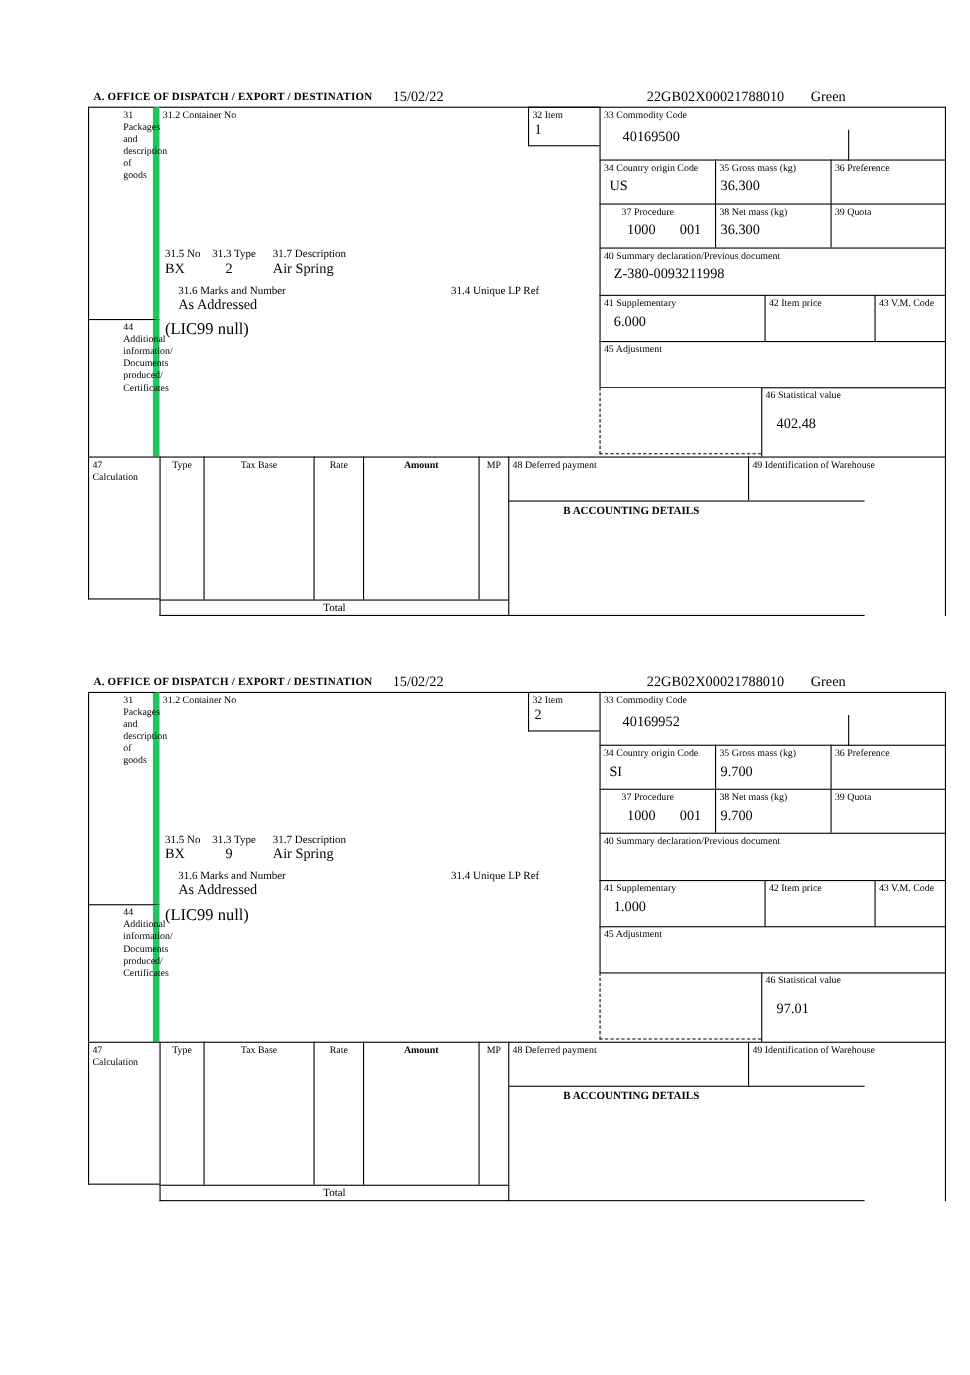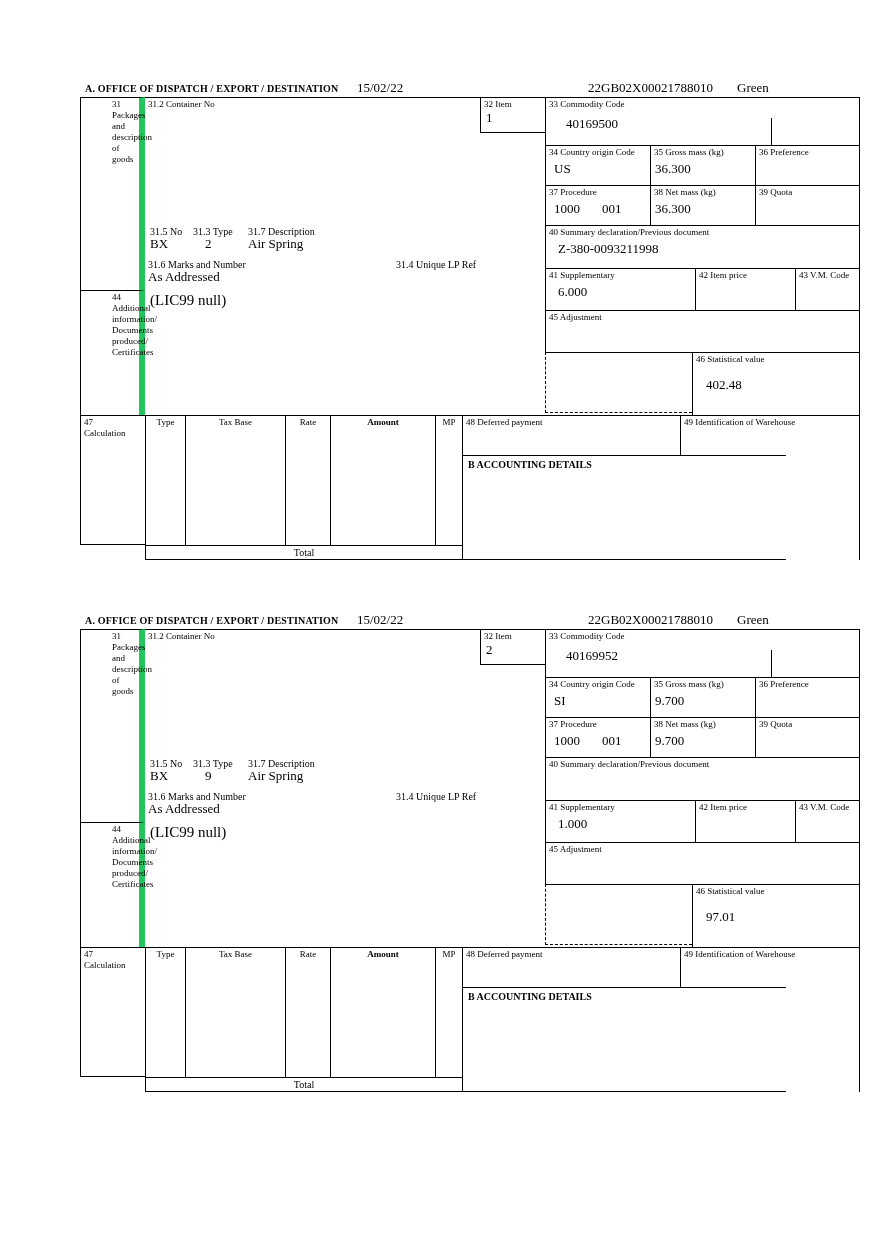--- a/index.html
+++ b/index.html
@@ -20,31 +20,31 @@
   .lbl{font-size:9px;line-height:11px;padding:1px 2px 0 3px;white-space:pre-line;}
   .val{font-size:13px;line-height:15px;padding:3px 0 0 8px;white-space:nowrap;}
   
   .c31label{left:0;top:0;width:65px;height:193px;}
   .c44label{left:0;top:193px;width:65px;height:125px;}
   .c47label{left:0;top:318px;width:65px;height:130px;}
   
   .c312{left:65px;top:0;width:400px;height:128px;border-left:none;}
   .c32{left:400px;top:0;width:65px;height:36px;}
   .row315{left:65px;top:128px;width:400px;height:33px;}
-  .row316{left:63px;top:161px;width:400px;height:32px;}
+  .row316{left:77px;top:161px;width:400px;height:32px;}
   .row315 span,.row316 span{position:absolute;white-space:nowrap;}
   .sl{font-size:10px;top:1px;text-align:center;} .sv{font-size:13px;top:11px;}
   .lic99{left:70px;top:195px;font-size:15px;position:absolute;white-space:nowrap;}
   
   .c33{left:465px;top:0;width:315px;height:48px;}
   .c33div{position:absolute;left:225px;top:20px;height:28px;width:0;border-left:1px solid #000;}
   .c34{left:465px;top:48px;width:105px;height:40px;}
   .c35{left:570px;top:48px;width:105px;height:40px;}
   .c36{left:675px;top:48px;width:105px;height:40px;}
-  .c37{left:465px;top:88px;width:105px;height:40px;}
+  .c37{left:465px;top:88px;width:105px;height:40px;padding-left:16px;}
   .c38{left:570px;top:88px;width:105px;height:40px;}
   .c39{left:675px;top:88px;width:105px;height:40px;}
   .c40{left:465px;top:128px;width:315px;height:43px;}
   .c41{left:465px;top:171px;width:150px;height:42px;}
   .c42{left:615px;top:171px;width:100px;height:42px;}
   .c43{left:715px;top:171px;width:65px;height:42px;}
   .c45{left:465px;top:213px;width:315px;height:42px;}
   .cdash{left:465px;top:255px;width:147px;height:61px;border-top:1px solid #000;
          border-left:1px dashed #000;border-bottom:1px dashed #000;}
   .c46{left:612px;top:255px;width:168px;height:63px;}
@@ -53,21 +53,21 @@
   .colType{left:65px;top:318px;width:40px;height:130px;}
   .colBase{left:105px;top:318px;width:100px;height:130px;}
   .colRate{left:205px;top:318px;width:45px;height:130px;}
   .colAmount{left:250px;top:318px;width:105px;height:130px;font-weight:bold;}
   .colMP{left:355px;top:318px;width:27px;height:130px;}
   .colhead{font-size:9px;text-align:center;padding-top:1px;}
   .totalRow{left:65px;top:448px;width:317px;height:15px;text-align:center;}
   .total-lbl{font-size:10px;line-height:14px;}
   .c48{left:382px;top:318px;width:218px;height:40px;}
   .c49{left:600px;top:318px;width:180px;height:40px;}
-  .cB{left:382px;top:358px;width:324px;height:105px;}
+  .cB{left:382px;top:358px;width:324px;height:105px;padding-left:44px;}
   .cB .lbl{font-size:10px;font-weight:bold;padding:3px 0 0 5px;}
   .rightline{position:absolute;left:779px;top:0;width:0;height:463px;border-left:1px solid #000;}
   
   .c33 .val{padding-left:20px;padding-top:6px;}
   .c40 .val{padding-left:12px;}
   .c41 .val{padding-left:12px;}
   .c34 .val{padding-left:8px;}
   .c35 .val,.c38 .val{padding-left:4px;}
   .c37 .val{padding-left:8px;}
   .proc2{margin-left:22px;}

